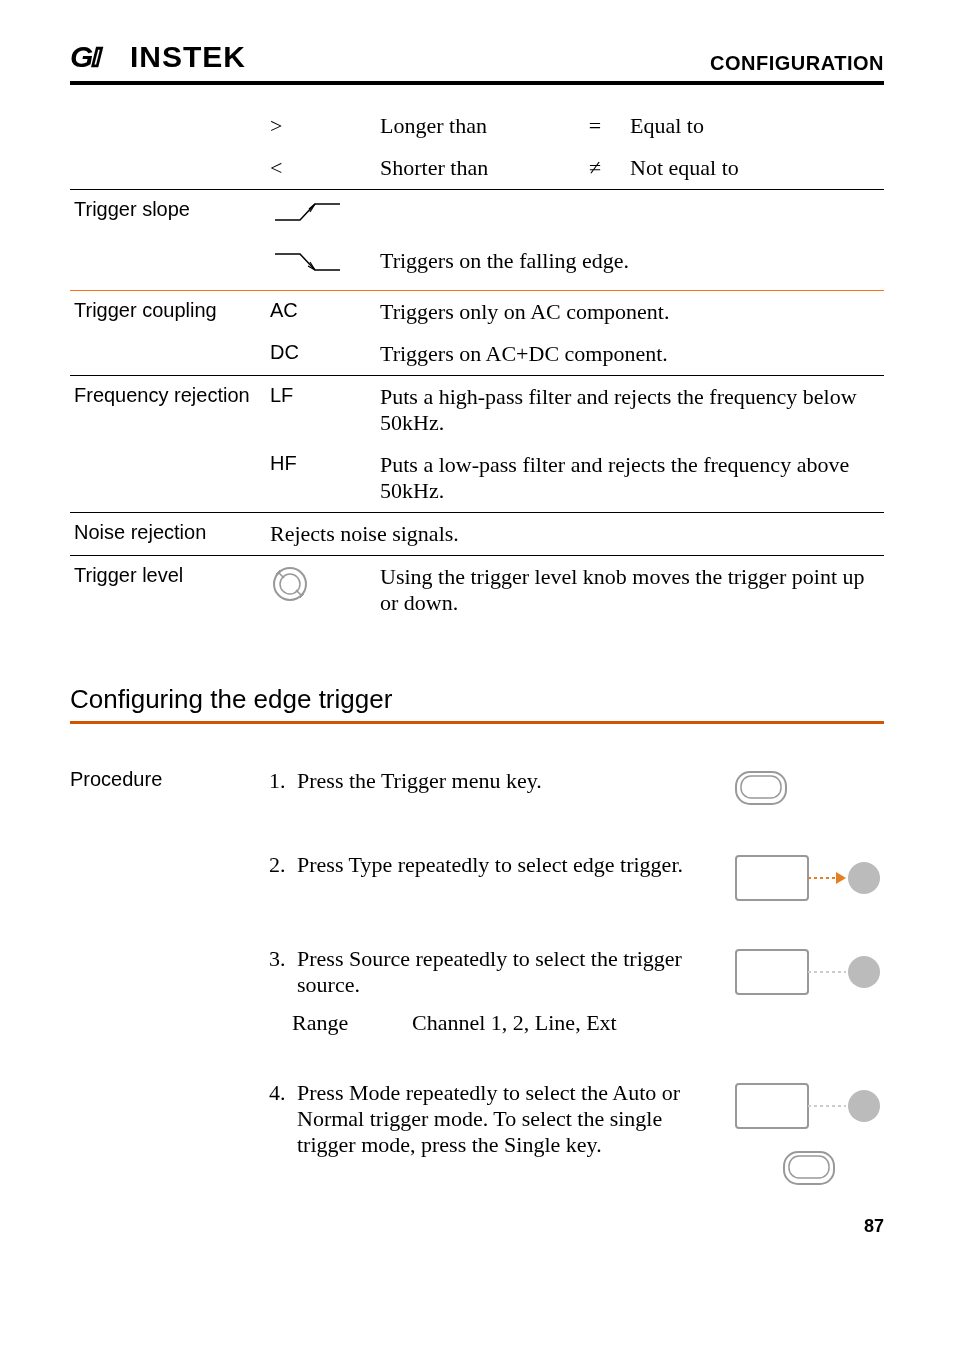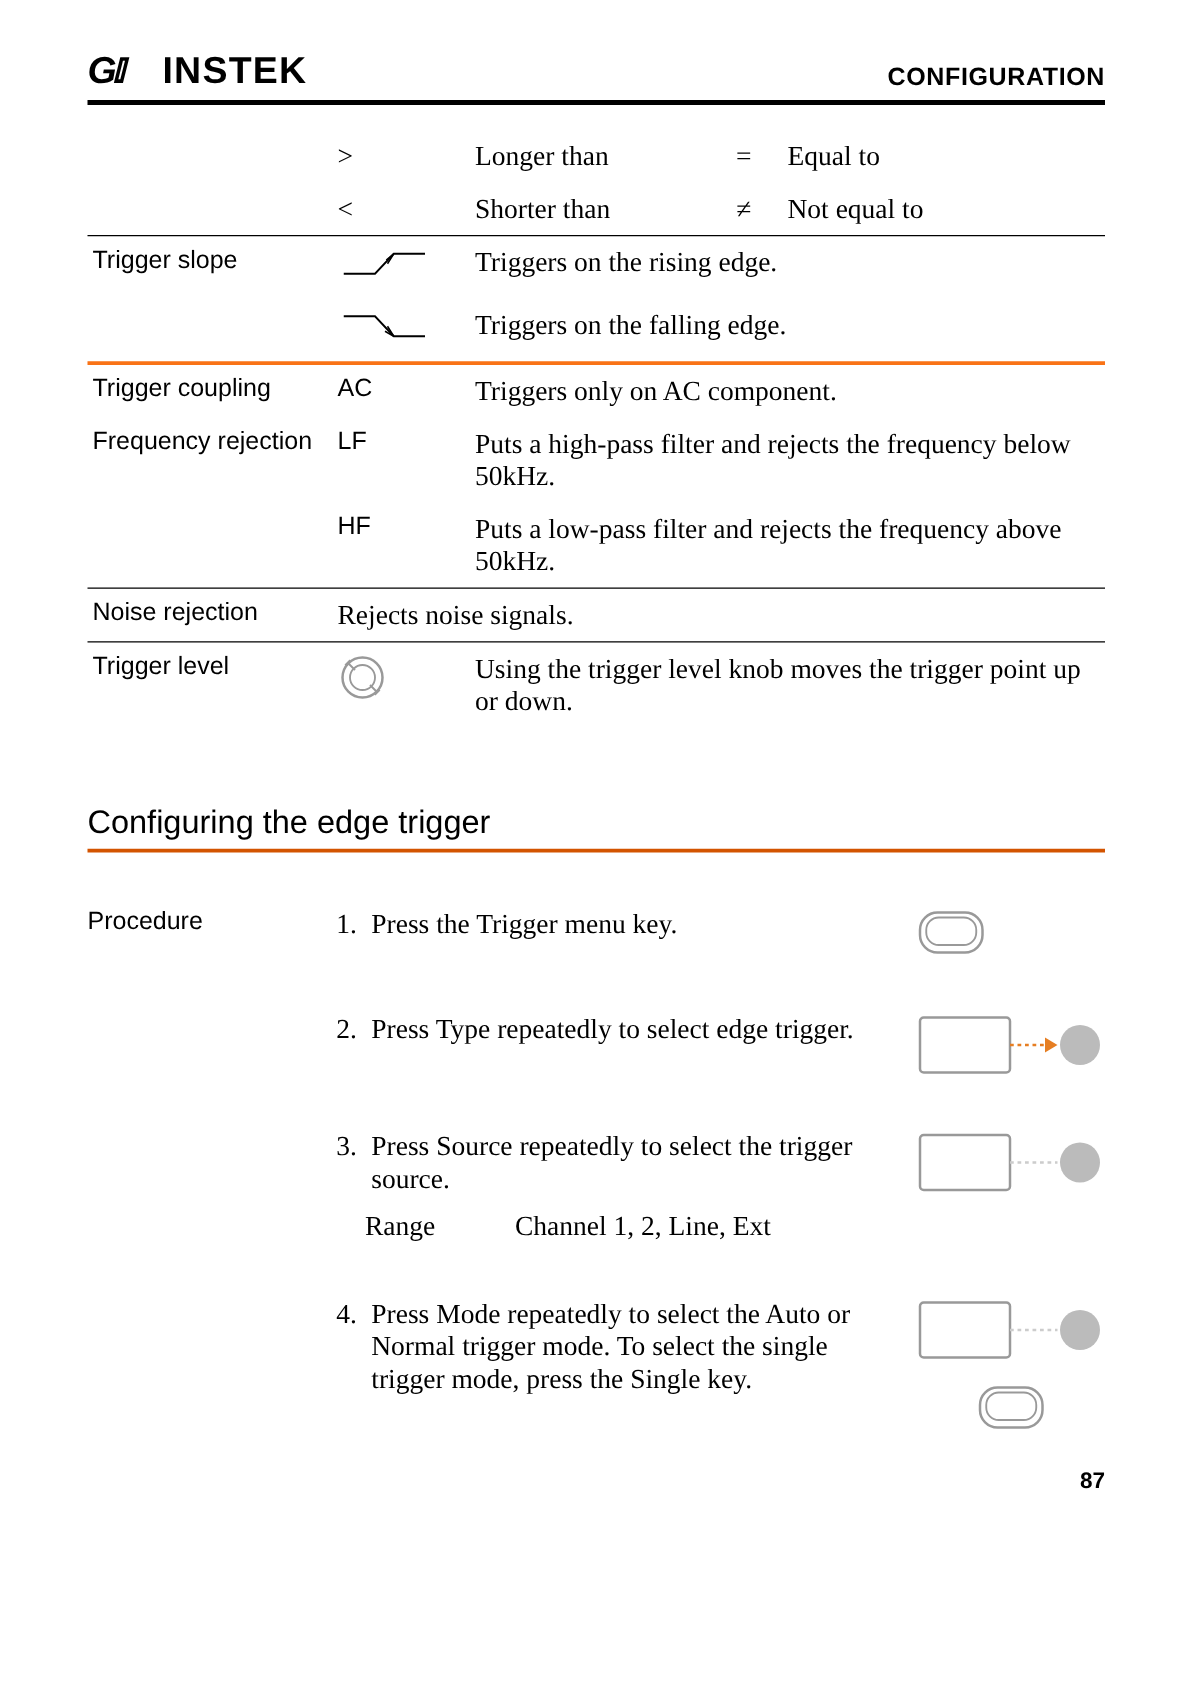--- a/index.html
+++ b/index.html
@@ -120,39 +120,43 @@
 
 <div>
   <div class="defrow">
     <div class="col1 row-label">Trigger slope</div>
     <div class="col2">
       <svg width="75" height="28" viewBox="0 0 75 28">
         <path d="M5 22 L30 22 L45 6 L70 6" stroke="#000" stroke-width="1.5" fill="none"></path>
         <path d="M39 11 L45 6 L40 14" stroke="#000" stroke-width="1.2" fill="none"></path>
       </svg>
     </div>
-    <div class="col3 serif-body">Triggers on the rising edge.</div>
-  </div>
-  <div class="defrow" style="border-bottom:3px solid #f97316;">
+  </div>
+  <div class="defrow" style="border-bottom:1px solid #f97316;">
     <div class="col1"></div>
     <div class="col2">
       <svg width="75" height="28" viewBox="0 0 75 28">
         <path d="M5 6 L30 6 L45 22 L70 22" stroke="#000" stroke-width="1.5" fill="none"></path>
         <path d="M40 14 L45 22 L38 18" stroke="#000" stroke-width="1.2" fill="none"></path>
       </svg>
     </div>
     <div class="col3 serif-body">Triggers on the falling edge.</div>
   </div>
 </div>
 
 <div>
   <div class="defrow">
     <div class="col1 row-label">Trigger coupling</div>
     <div class="col2 row-label">AC</div>
     <div class="col3 serif-body">Triggers only on AC component.</div>
+  </div>
+  <div class="defrow" style="border-bottom:1px solid #000;">
+    <div class="col1"></div>
+    <div class="col2 row-label">DC</div>
+    <div class="col3 serif-body">Triggers on AC+DC component.</div>
   </div>
 </div>
 
 <div>
   <div class="defrow">
     <div class="col1 row-label">Frequency rejection</div>
     <div class="col2 row-label">LF</div>
     <div class="col3 serif-body">Puts a high-pass filter and rejects the frequency below 50kHz.</div>
   </div>
   <div class="defrow" style="border-bottom:1px solid #000;">

